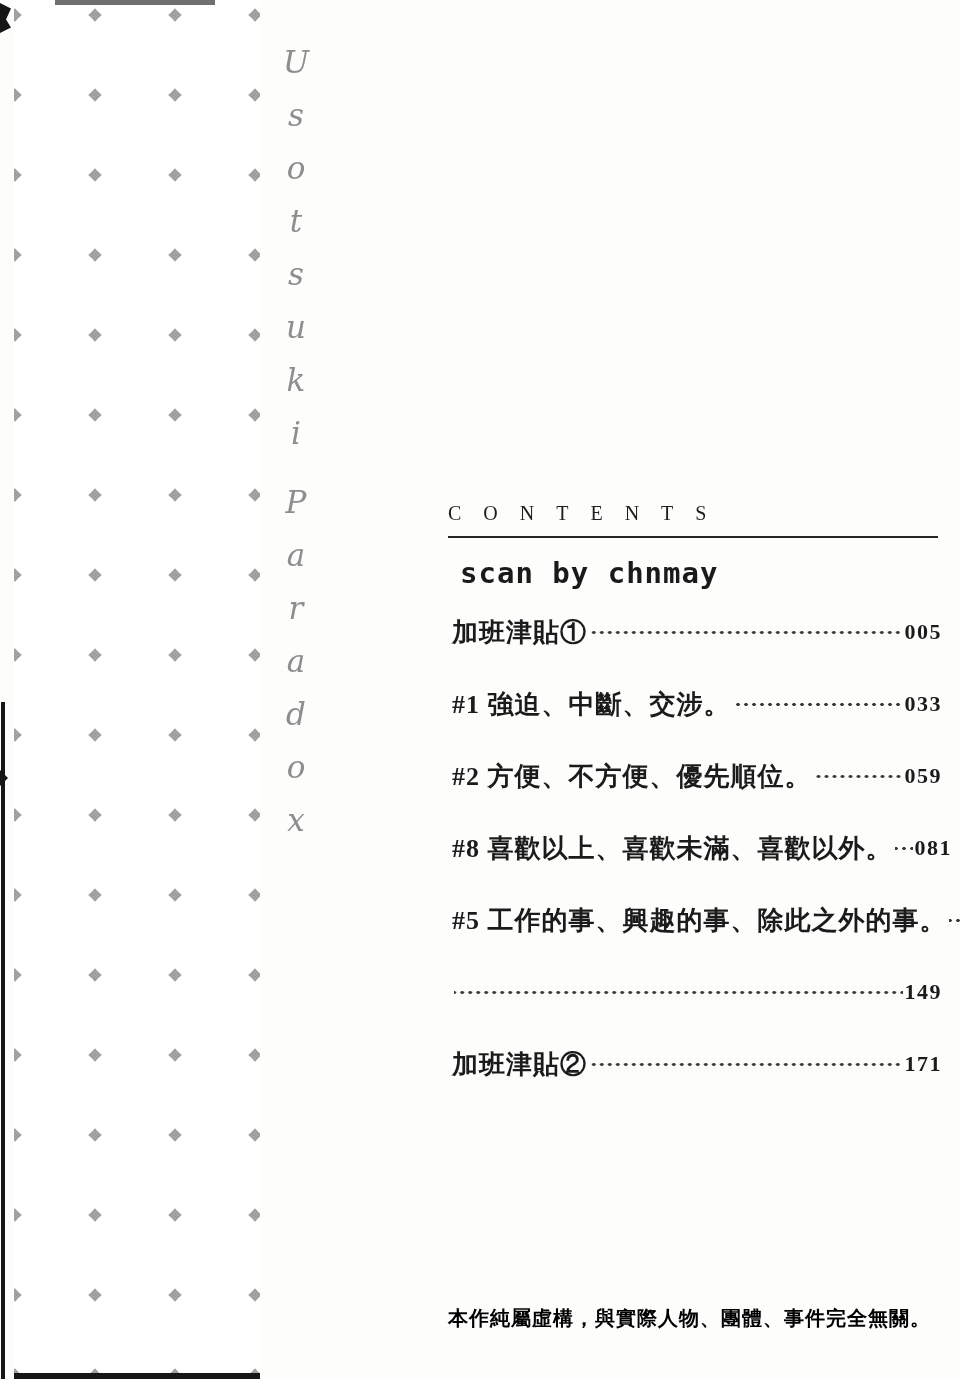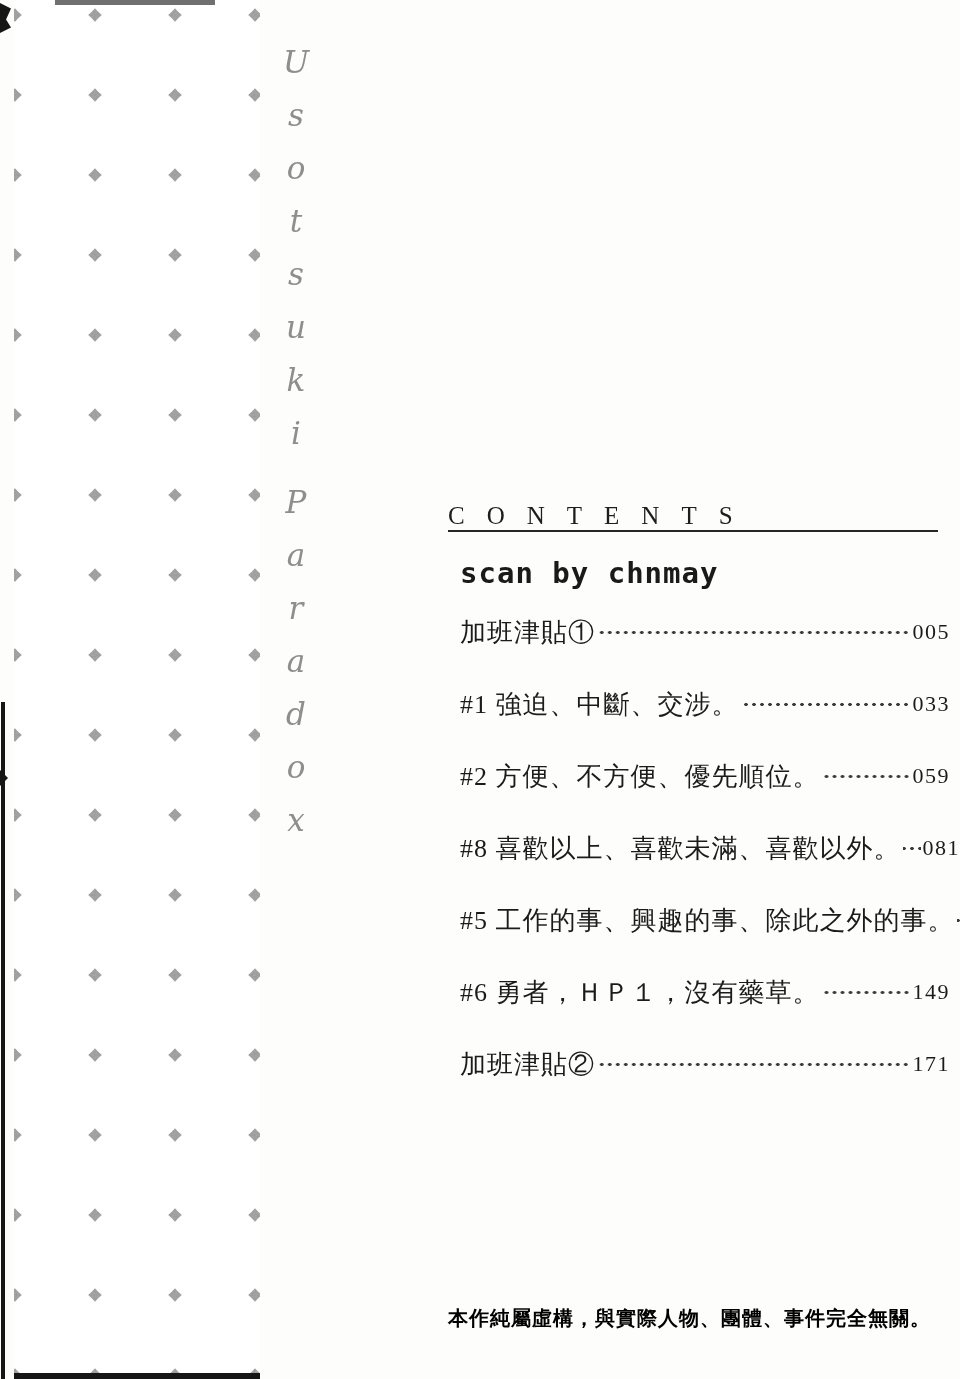--- a/index.html
+++ b/index.html
@@ -31,31 +31,31 @@
     font-style:italic;font-size:31px;color:#8e8e8e;
     text-align:center;
   }
   .vertical-title .vchar{line-height:53px;height:53px;}
   .vertical-title .word-gap{height:16px;}
 
   
   .toc{position:absolute;left:448px;top:0;width:490px;}
   .toc-heading{
     position:absolute;top:502px;left:0;width:490px;
-    font-size:25px;letter-spacing:22px;color:#1e1e1e;
-    border-bottom:2px solid #262626;
+    font-size:20px;letter-spacing:22px;color:#1e1e1e;
+    padding-bottom:11px;border-bottom:2px solid #262626;
     white-space:nowrap;
   }
   .scan-credit{
     position:absolute;top:556px;left:12px;
     font-family:"DejaVu Sans Mono","Liberation Mono",monospace;
     font-size:29px;font-weight:600;color:#1a1a1a;letter-spacing:1px;
     white-space:nowrap;
   }
-  .toc-list{position:absolute;top:596px;left:12px;width:490px;}
+  .toc-list{position:absolute;top:596px;left:4px;width:490px;font-weight:bold;}
   .toc-row{
     display:flex;align-items:center;height:72px;width:490px;
     font-size:26px;color:#1b1b1b;
   }
   .toc-title{white-space:nowrap;letter-spacing:1px;}
   .toc-leader{
     flex:1;height:5px;margin:0 2px;min-width:18px;
     background-image:radial-gradient(circle,#3b3b3b 1.6px,rgba(0,0,0,0) 1.9px);
     background-size:8px 5px;background-repeat:repeat-x;background-position:center;
   }
@@ -140,21 +140,20 @@
         <div class="toc-row">
           <span class="toc-title">#8 喜歡以上、喜歡未滿、喜歡以外。</span>
           <span class="toc-leader"></span>
           <span class="toc-page">081</span>
         </div>
         <div class="toc-row">
           <span class="toc-title">#5 工作的事、興趣的事、除此之外的事。</span>
           <span class="toc-leader"></span>
         </div>
         <div class="toc-row">
-          <span class="toc-title">#6 勇者，ＨＰ１，沒有藥草。</span>
           <span class="toc-leader"></span>
           <span class="toc-page">149</span>
         </div>
         <div class="toc-row">
           <span class="toc-title">加班津貼②</span>
           <span class="toc-leader"></span>
           <span class="toc-page">171</span>
         </div>
       </div>
   </div>

